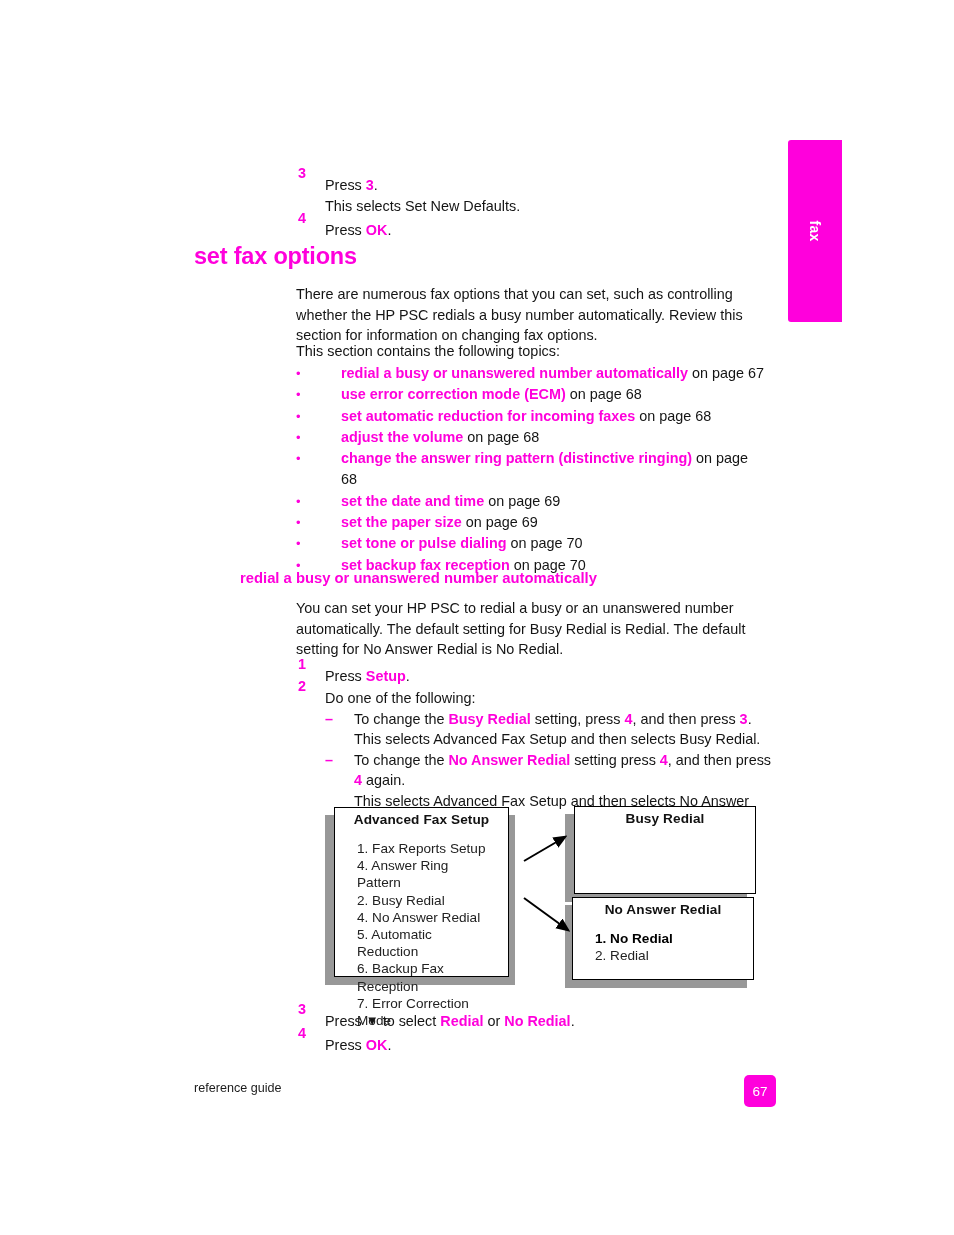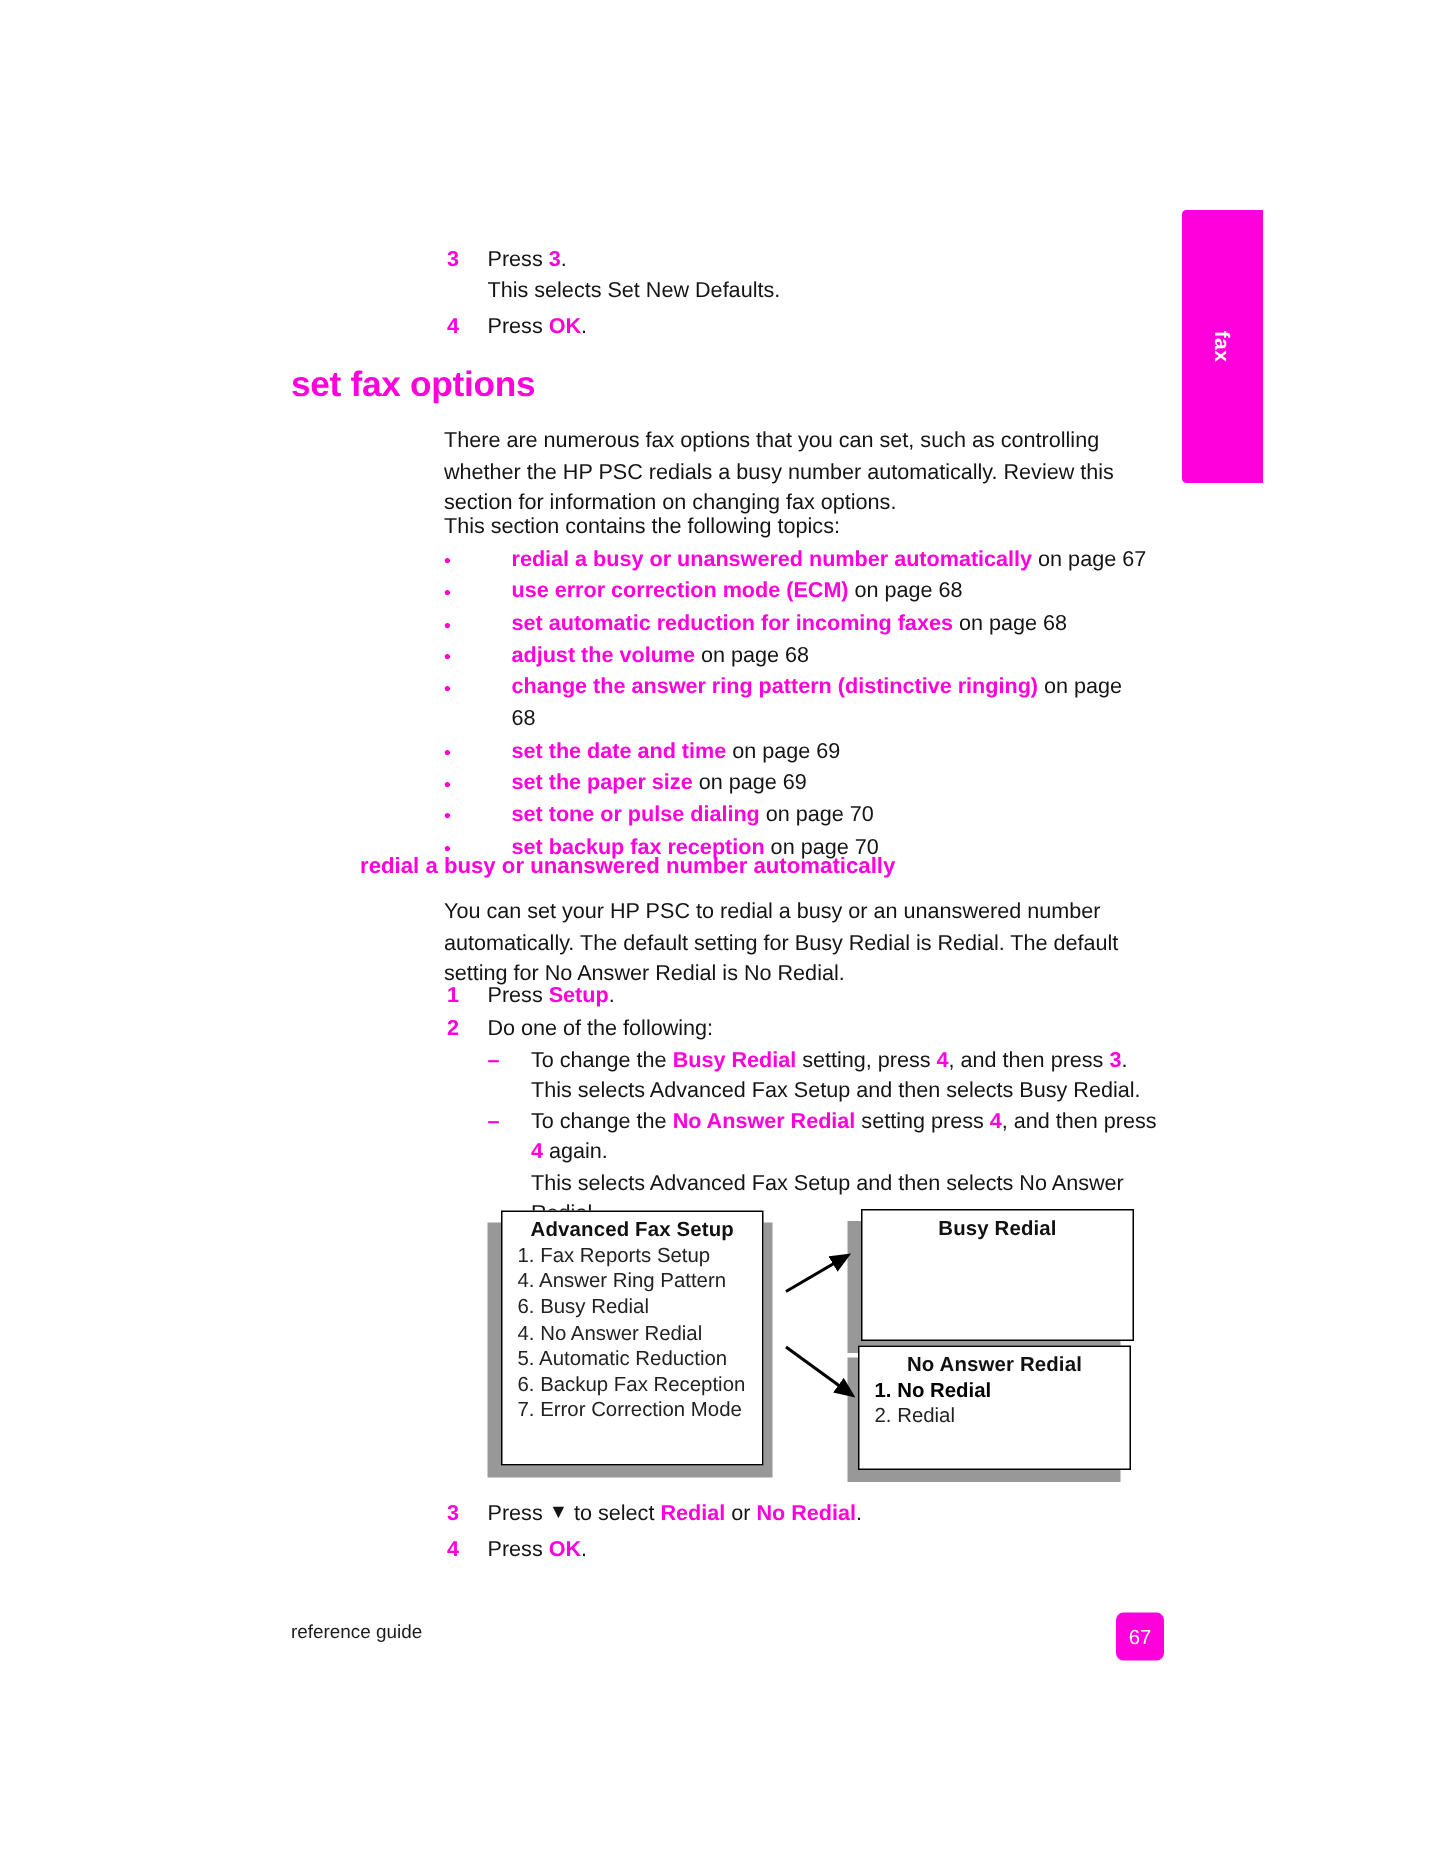--- a/index.html
+++ b/index.html
@@ -66,21 +66,21 @@
     line-height: 20.5px;
   }
   .step-num {
     width: 27px;
     flex: 0 0 27px;
     color: #ff00dc;
     font-weight: bold;
     font-size: 14.4px;
     line-height: 20.5px;
   }
-  .step-body { flex: 1 1 auto; }
+  .step-body { flex: 1 1 auto; margin-top: 12px; }
   .step-body p { margin: 0; }
 
   
   .h1 {
     position: absolute;
     left: 194px;
     top: 243px;
     font-size: 23.5px;
     font-weight: bold;
     color: #ff00dc;
@@ -159,21 +159,21 @@
   }
   .dbox-title {
     text-align: center;
     font-size: 13.6px;
     font-weight: bold;
     color: #111111;
     padding-top: 4px;
     letter-spacing: 0.1px;
   }
   .dbox-list {
-    margin: 0;
+    margin: 12px;
     padding: 1px 0 0 10px;
     list-style: none;
     font-size: 13.6px;
     line-height: 17.2px;
     color: #222222;
   }
   .dbox-list li.sel { font-weight: bold; color: #000000; }
 
   .arrow-svg {
     position: absolute;
@@ -322,21 +322,21 @@
 
     <div class="dshadow" style="left:0px; top:10px; width:190px; height:170px;"></div>
     <div class="dshadow" style="left:240px; top:9px; width:182px; height:88px;"></div>
     <div class="dshadow" style="left:240px; top:100px; width:182px; height:83px;"></div>
 
     <div class="dbox" style="left:9px; top:2px; width:175px; height:170px;">
       <div class="dbox-title">Advanced Fax Setup</div>
       <ul class="dbox-list" id="dlist-0">
           <li>1. Fax Reports Setup</li>
           <li>4. Answer Ring Pattern</li>
-          <li>6. Busy Redial</li>
+          <li>2. Busy Redial</li>
           <li>4. No Answer Redial</li>
           <li>5. Automatic Reduction</li>
           <li>6. Backup Fax Reception</li>
           <li>7. Error Correction Mode</li>
         </ul>
     </div>
 
     <div class="dbox" style="left:249px; top:1px; width:182px; height:88px;">
       <div class="dbox-title">Busy Redial</div>
     </div>

